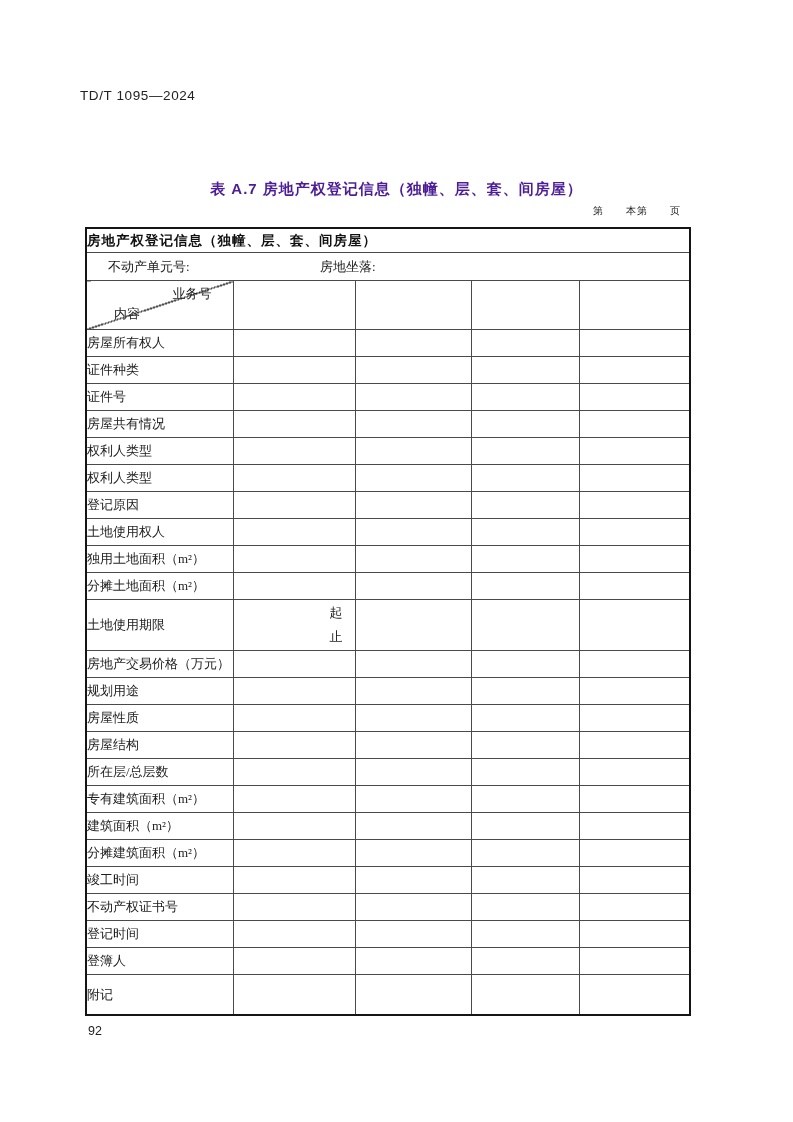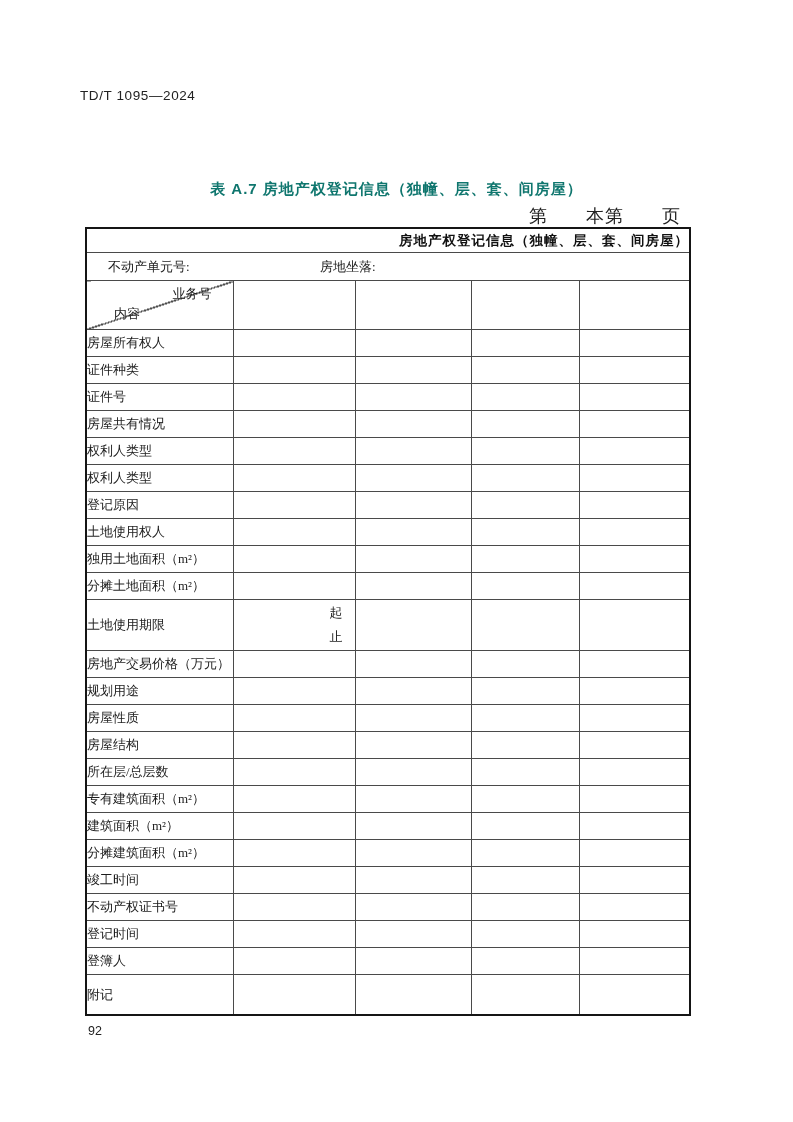--- a/index.html
+++ b/index.html
@@ -13,40 +13,40 @@
 
   .doc-number{
     position:absolute;left:80px;top:88px;
     font-family:"Liberation Sans", sans-serif;
     font-size:13.5px;letter-spacing:.6px;color:#222;
   }
   .caption{
     position:absolute;left:0;top:180px;width:100%;
     text-align:center;font-weight:bold;font-size:15px;
     font-family:"Liberation Sans", sans-serif;
-    letter-spacing:1px;color:#0f766e;
+    letter-spacing:1px;color:#4c1d95;
   }
   .pagination{
     position:absolute;top:204px;right:112px;
-    font-size:18px;color:#222;letter-spacing:1px;
+    font-size:10px;color:#222;letter-spacing:1px;
   }
 
   table.reg{
     position:absolute;left:85px;top:227px;width:606px;
     border-collapse:collapse;table-layout:fixed;
     border:2px solid #151515;
   }
   table.reg td{
     border:1px solid #4a4a4a;
     font-size:13px;padding:0;color:#1c1c1c;
     vertical-align:middle;
     overflow:hidden;
   }
   tr.title-row td{
-    height:23px;text-align:right;font-weight:bold;
+    height:23px;text-align:left;font-weight:bold;
     font-family:"Liberation Sans", sans-serif;
     font-size:13.5px;letter-spacing:1px;color:#111;
   }
   tr.meta-row td{height:27px;position:relative;text-align:left;}
   .unit-label{padding-left:21px;}
   .loc-label{position:absolute;left:233px;top:50%;transform:translateY(-50%);}
 
   tr.diag-row td{height:48px;}
   td.diag{
     position:relative;

